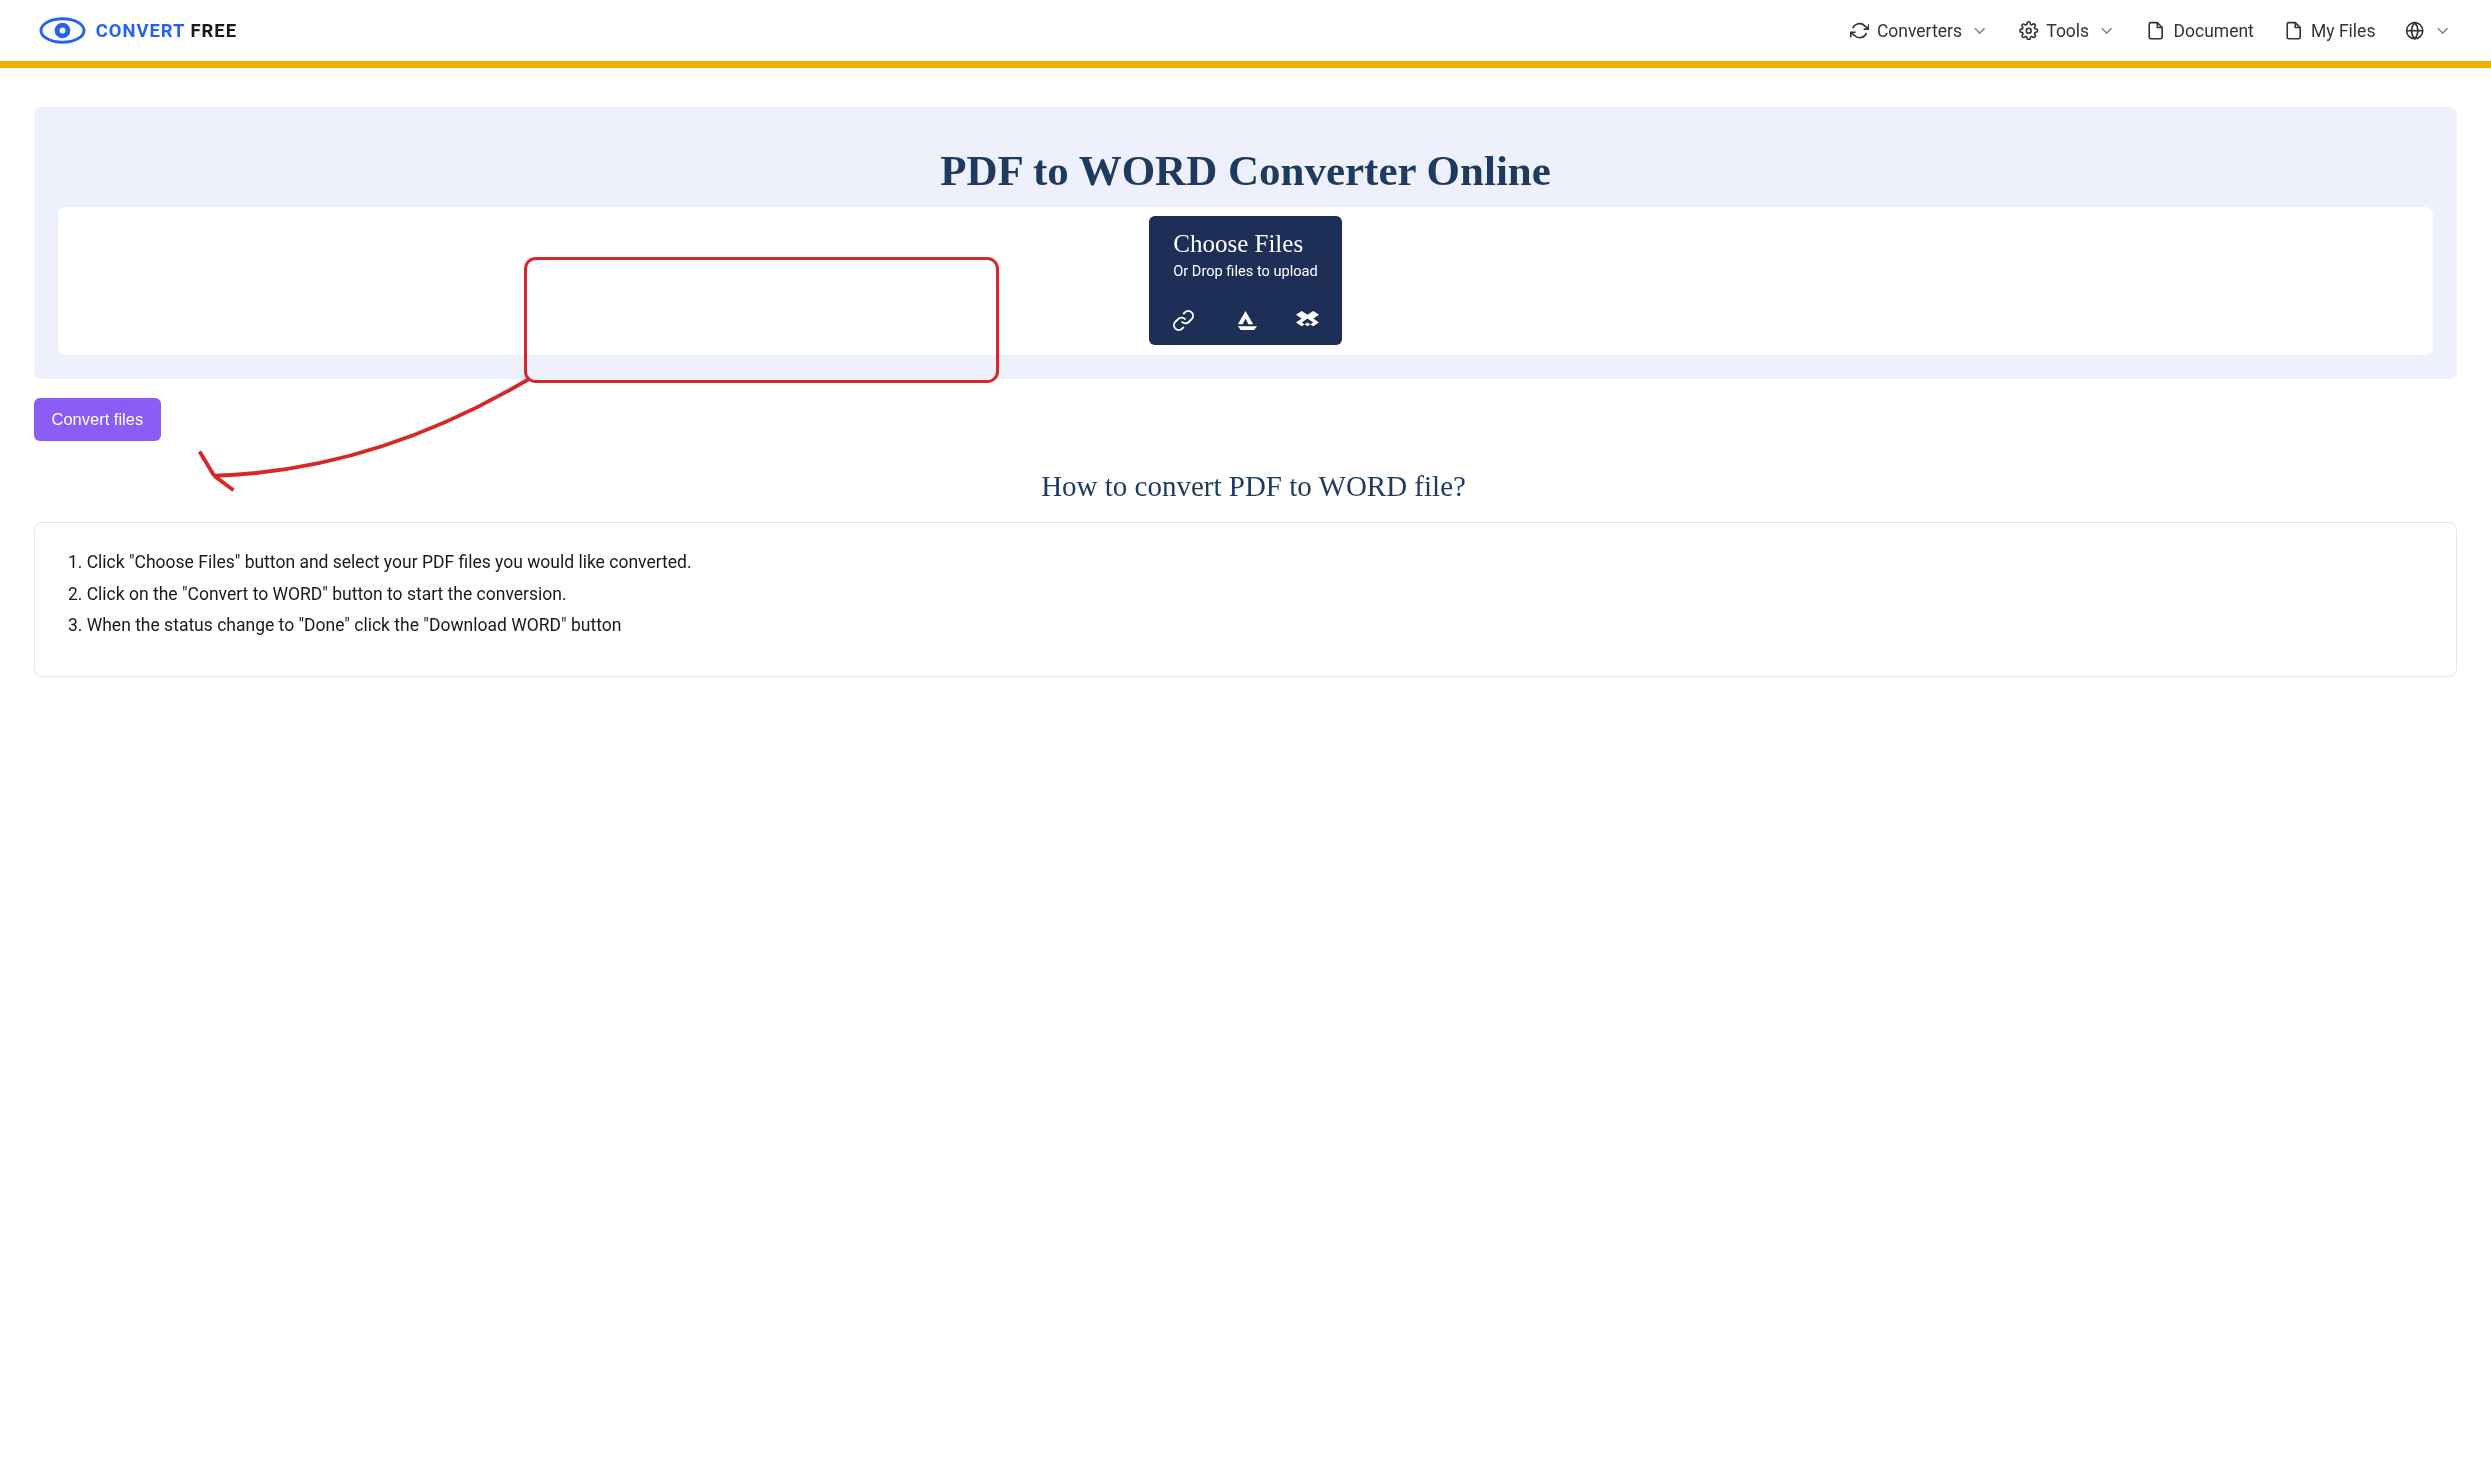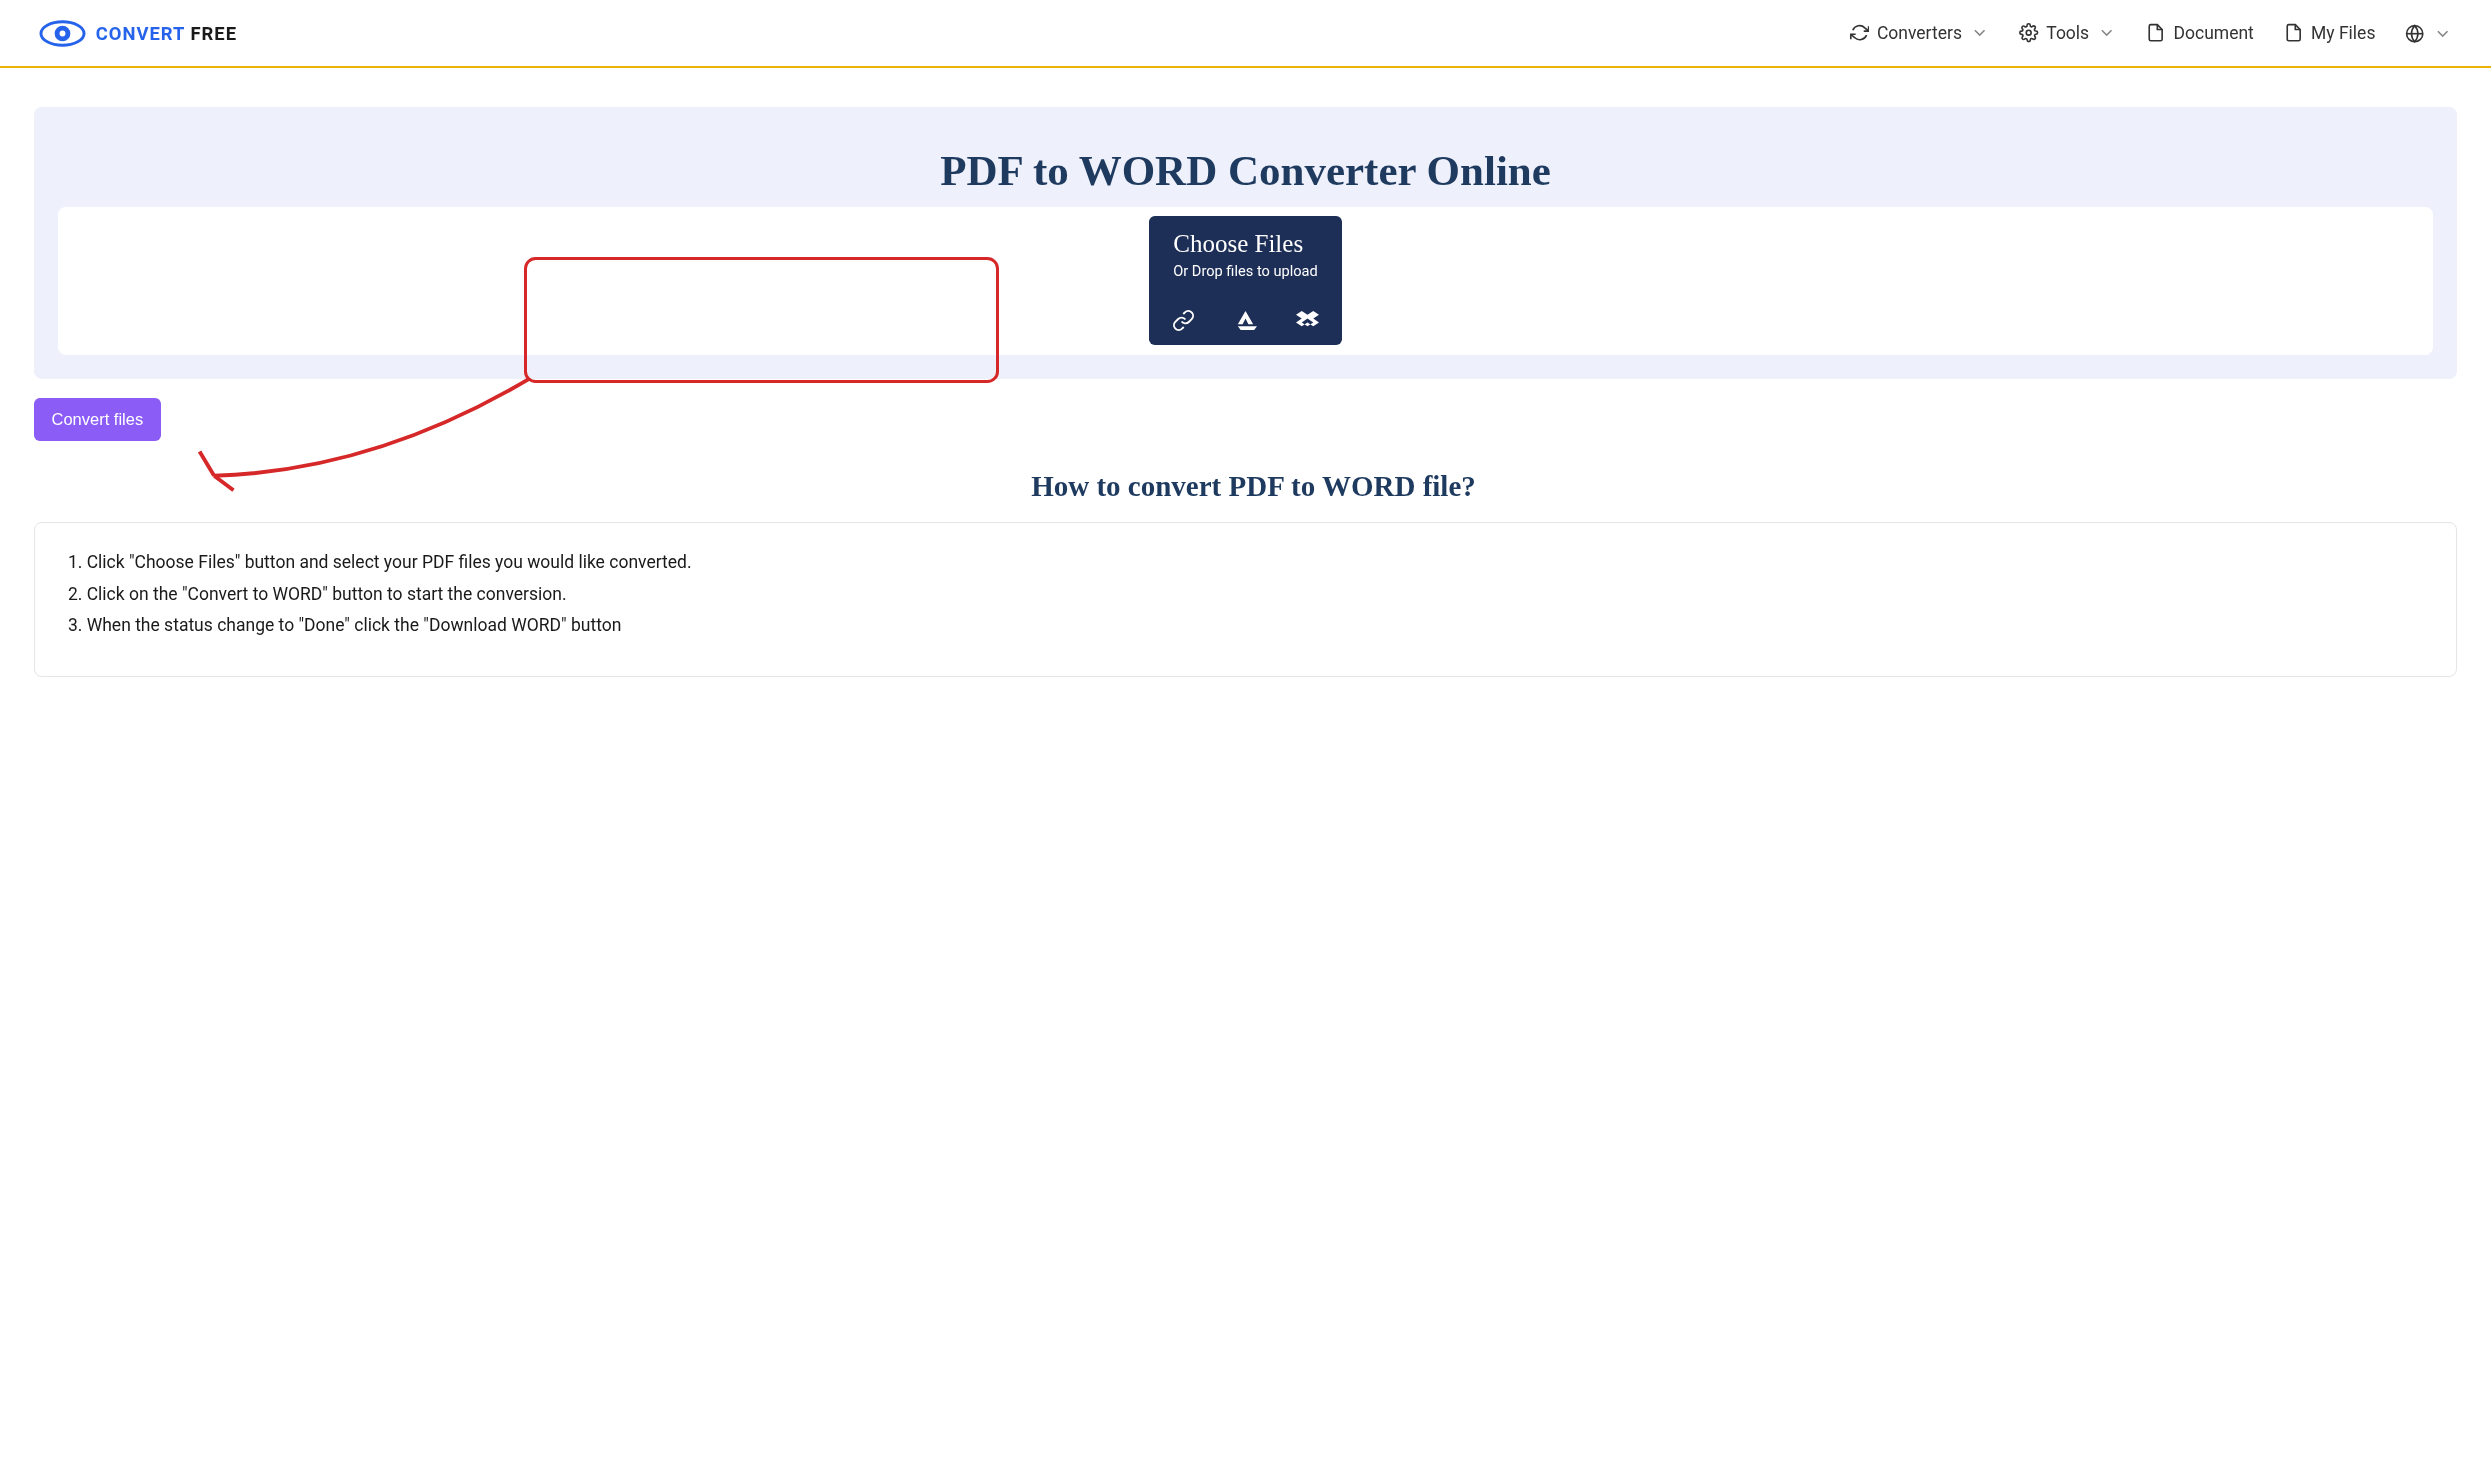--- a/index.html
+++ b/index.html
@@ -1,18 +1,18 @@
 <!DOCTYPE html>
 <html><head>
 <meta charset="utf-8">
 <style>
 * { margin: 0; padding: 0; box-sizing: border-box; }
 body { font-family: -apple-system, BlinkMacSystemFont, 'Segoe UI', Roboto, sans-serif; background: #fff; color: #1a1a1a; }
 
-.navbar { display: flex; align-items: center; padding: 0 39px; height: 68px; border-bottom: 2px solid #eab308; }
+.navbar { display: flex; align-items: center; padding: 0 39px; height: 68px; border-bottom: 7px solid #eab308; }
 .logo { display: flex; align-items: center; gap: 9.7px; margin-right: auto; }
 .logo-icon { width: 47px; height: 47px; }
 .logo-text { font-size: 18.4px; font-weight: 700; letter-spacing: 1px; }
 .logo-text .convert { color: #2563eb; }
 .logo-text .free { color: #1a1a1a; }
 .nav-items { display: flex; gap: 30px; align-items: flex-end; }
 .nav-item { display: flex; align-items: center; gap: 7.8px; font-size: 17.5px; color: #333; cursor: pointer; }
 .nav-item svg { width: 19.4px; height: 19.4px; }
 .chevron { width: 13.6px; height: 13.6px; color: #888; }
 
@@ -29,21 +29,21 @@
 .choose-icons svg { width: 23px; height: 23px; fill: #fff; }
 
 .annotation-box { position: absolute; border: 3.9px solid #d62828; border-radius: 11.6px; pointer-events: none; }
 .annotation-arrow { position: absolute; pointer-events: none; }
 
 .email-row { margin: 29px 34px 0 34px; display: flex; align-items: center; gap: 9.7px; font-size: 17.5px; }
 .email-row input[type=checkbox] { width: 17.5px; height: 17.5px; }
 
 .convert-btn { margin: 19.4px 34px 0 34px; background: #8b5cf6; color: #fff; border: none; padding: 11.6px 17.5px; font-size: 16.5px; border-radius: 5.8px; cursor: pointer; }
 
-.howto-title { text-align: center; font-family: Georgia, serif; font-size: 29px; color: #1e3a5f; margin: 29px 0 19.4px 0; font-weight: 700; padding-left: 16px; }
+.howto-title { text-align: center; font-family: Georgia, serif; font-size: 29px; color: #1e3a5f; margin: 29px 0 19.4px 0; font-weight: 400; padding-left: 16px; }
 .howto-box { margin: 0 34px; border: 1px solid #e5e5e5; border-radius: 7.8px; padding: 29px; }
 .howto-box ol { list-style-position: inside; padding-left: 3.9px; }
 .howto-box li { font-size: 17.5px; color: #1a1a1a; margin-bottom: 11.6px; }
 
 .opposite { text-align: center; margin: 34px 0 19.4px 0; font-size: 17.5px; }
 .opposite a { color: #2563eb; text-decoration: none; display: block; margin-top: 5.8px; }
 
 .main-wrap { position: relative; }
 </style>
 </head>

